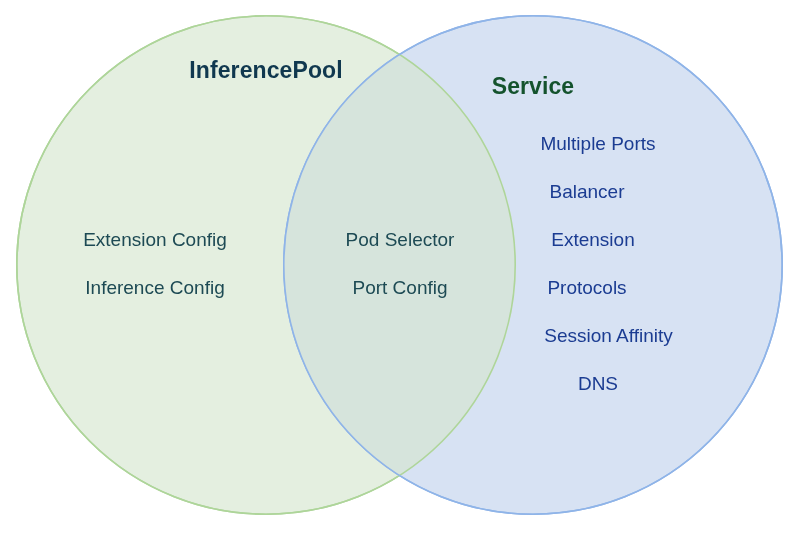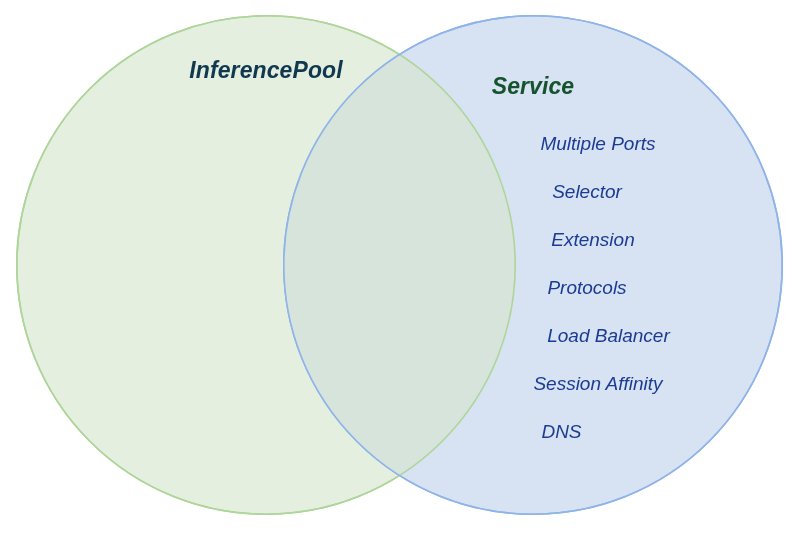--- a/index.html
+++ b/index.html
@@ -23,21 +23,20 @@
     left: 0;
     width: 800px;
     height: 533px;
   }
   .layer-text {
     position: absolute;
     top: 0;
     left: 0;
     width: 684px;
     height: 533px;
-    font-style: italic;
   }
   .set-title {
     position: absolute;
     font-size: 23px;
     font-weight: bold;
     letter-spacing: 0.1px;
     white-space: nowrap;
     transform: translateX(-50%);
   }
   .set-title.left-title {
@@ -123,26 +122,33 @@
 
     <circle cx="533" cy="265" r="249.2" fill="none" stroke="#8fb4e8" stroke-width="1.6"></circle>
   </svg>
 
   <div class="layer-text">
 
     <div class="set-title left-title">InferencePool</div>
 
     <div class="set-title right-title">Service</div>
 
+    <div class="item-col col-left">
+      <div class="item">Extension Config</div>
+      <div class="item">Inference Config</div>
+    </div>
 
+    <div class="item-col col-center">
+      <div class="item">Pod Selector</div>
+      <div class="item">Port Config</div>
+    </div>
 
     <div class="item-col col-right">
       <div class="item">Multiple Ports</div>
-      <div class="item">Selector</div>
+      <div class="item">Balancer</div>
       <div class="item">Extension</div>
       <div class="item">Protocols</div>
-      <div class="item">Load Balancer</div>
       <div class="item">Session Affinity</div>
       <div class="item">DNS</div>
     </div>
 
   </div>
 </div>
 
 </body></html>

